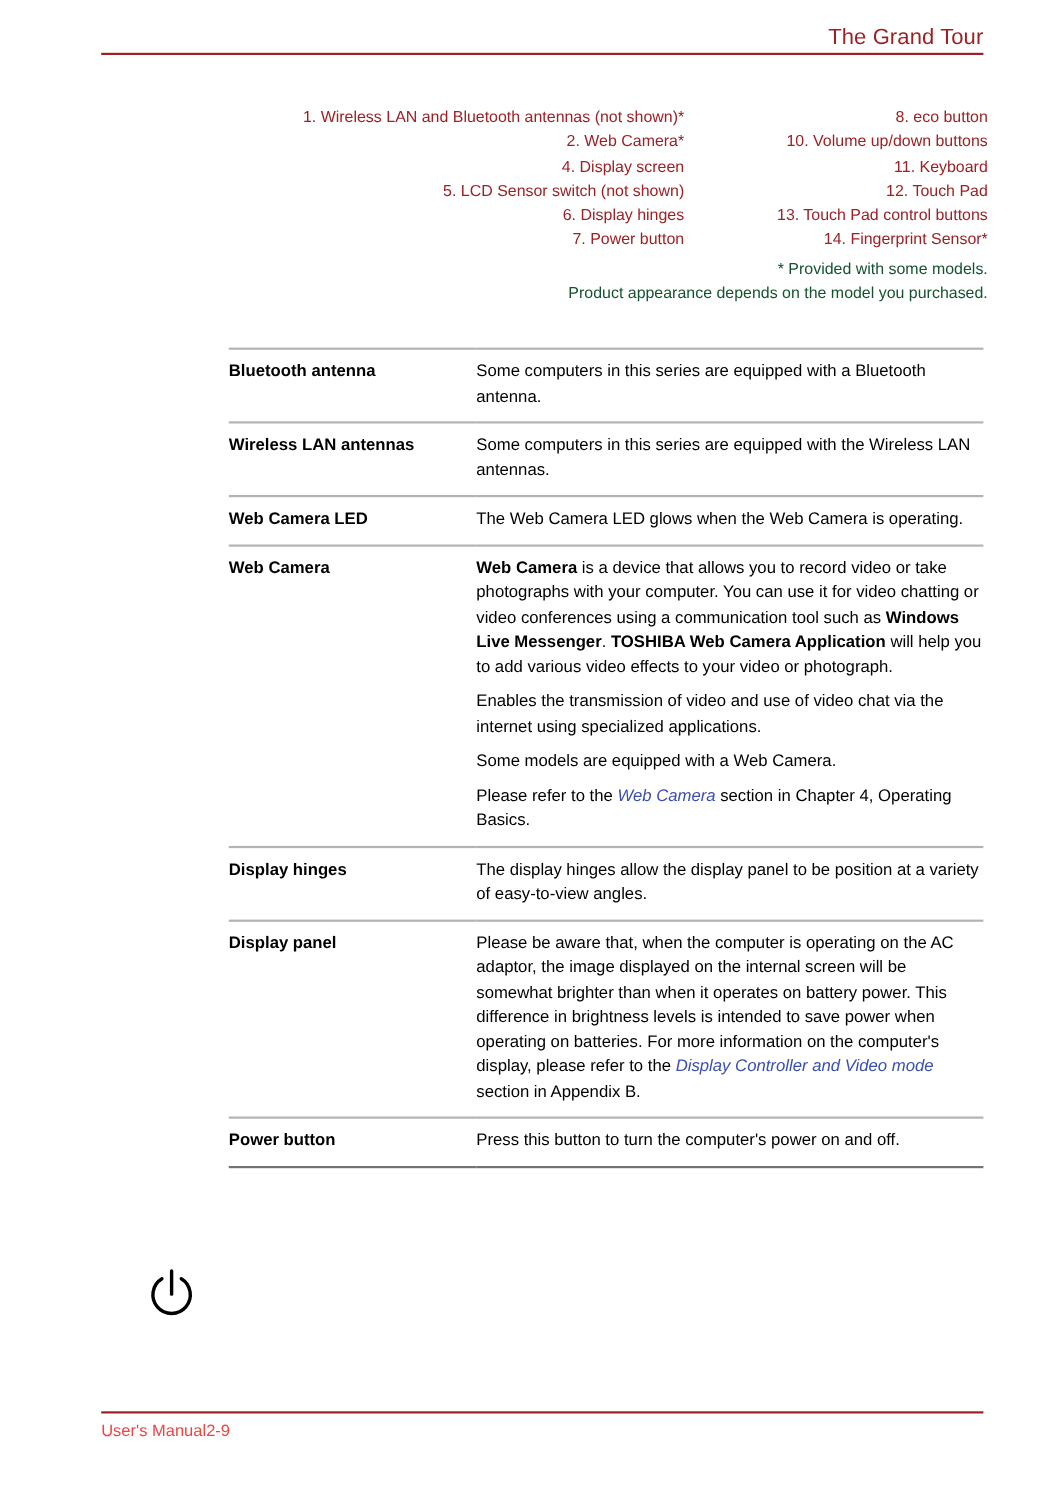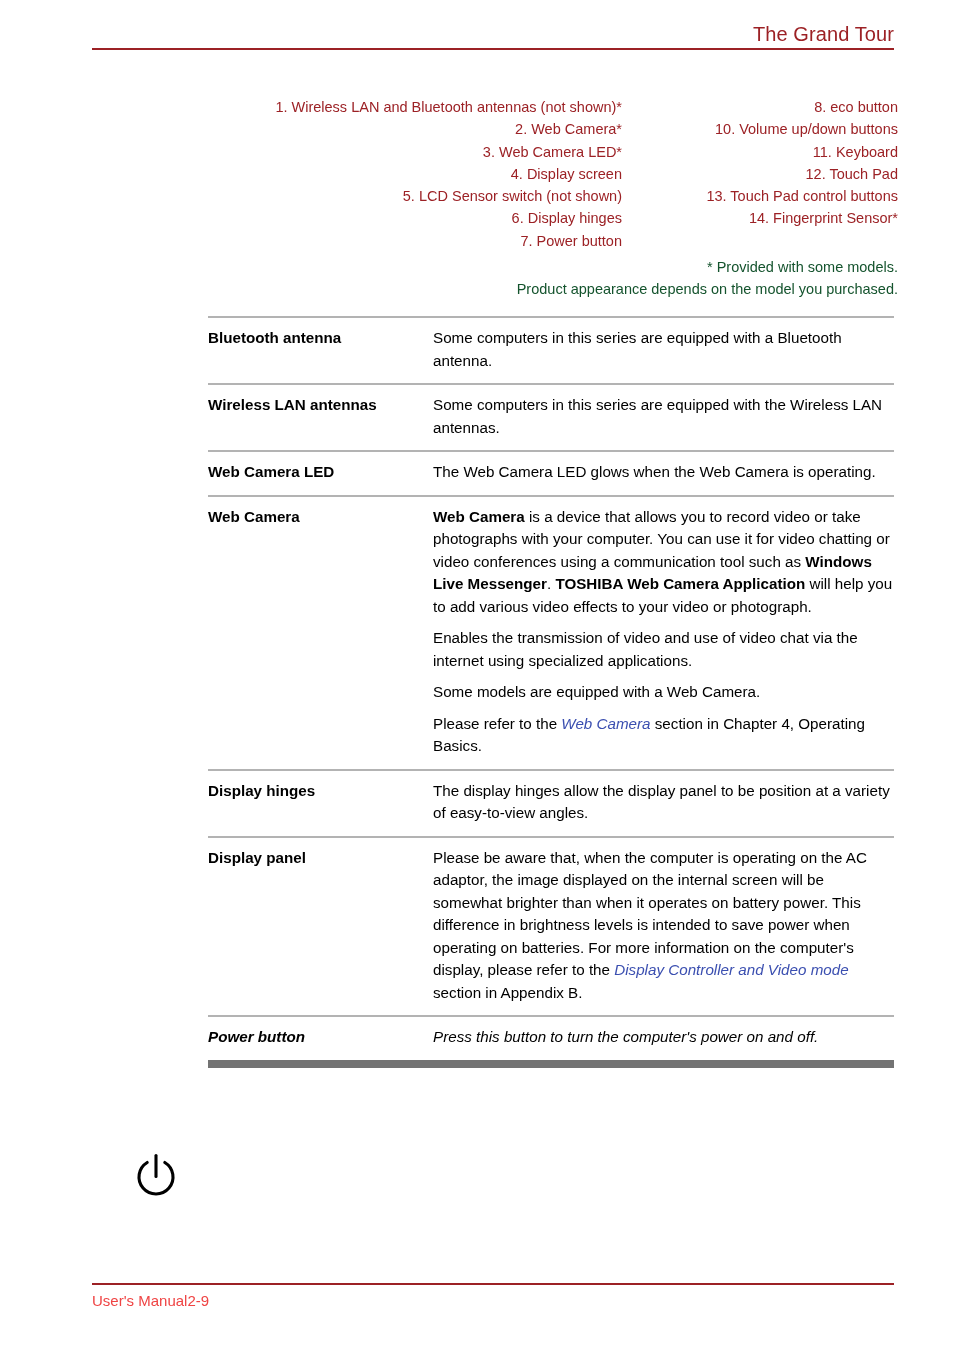--- a/index.html
+++ b/index.html
@@ -78,22 +78,21 @@
     top: 316px;
     width: 686px;
     border-collapse: collapse;
   }
   .deftable td {
     vertical-align: top;
     padding: 9px 0 11px 0;
     border-top: 2px solid #b3b3b3;
   }
   .deftable tr.last-rule td {
-    border-bottom: 8px solid #737373;
-    font-style: italic;
+    border-bottom: 2px solid #737373;
   }
   .term-cell {
     width: 225px;
     font-weight: bold;
     font-size: 15.2px;
     line-height: 22.5px;
     padding-right: 10px;
   }
   .desc-cell {
     font-size: 15.2px;
@@ -149,21 +148,20 @@
   <div class="header">
     <div class="header-title">The Grand Tour</div>
     <div class="header-rule"></div>
   </div>
 
   <div class="legend">
     <div class="legend-cols">
       <div class="legend-col-left">
         <div class="legend-item">1. Wireless LAN and Bluetooth antennas (not shown)*</div>
         <div class="legend-item">2. Web Camera*</div>
-        <div class="legend-item">3. Web Camera LED*</div>
         <div class="legend-item">4. Display screen</div>
         <div class="legend-item">5. LCD Sensor switch (not shown)</div>
         <div class="legend-item">6. Display hinges</div>
         <div class="legend-item">7. Power button</div>
       </div>
       <div class="legend-col-right">
         <div class="legend-item">8. eco button</div>
         <div class="legend-item">10. Volume up/down buttons</div>
         <div class="legend-item">11. Keyboard</div>
         <div class="legend-item">12. Touch Pad</div>

